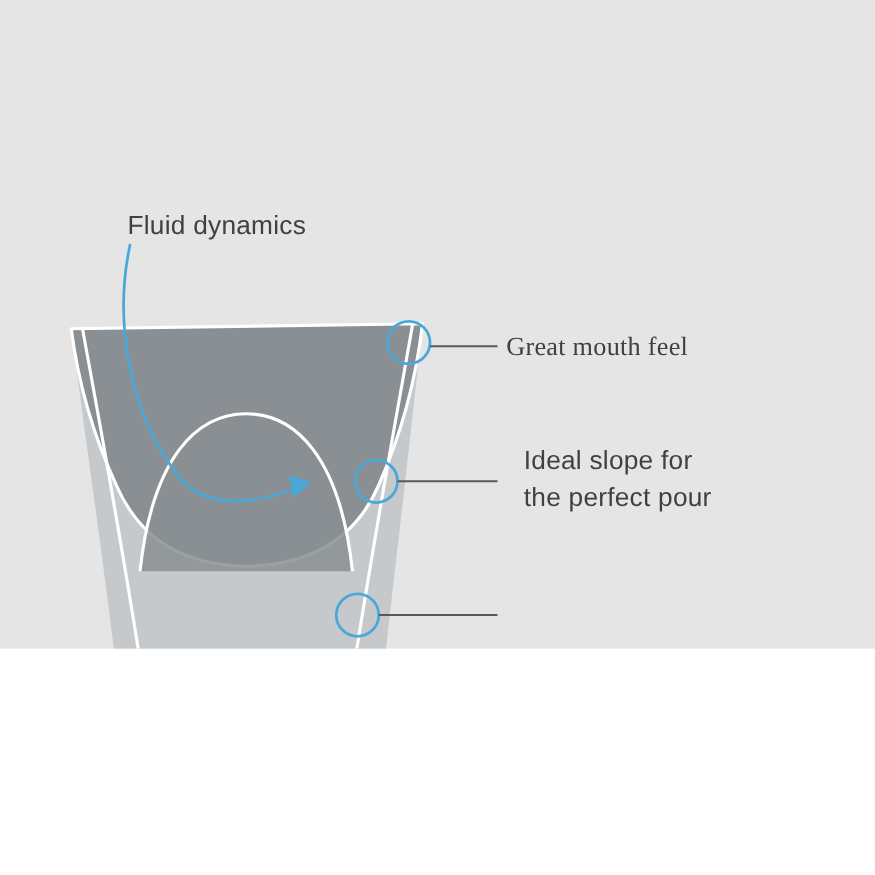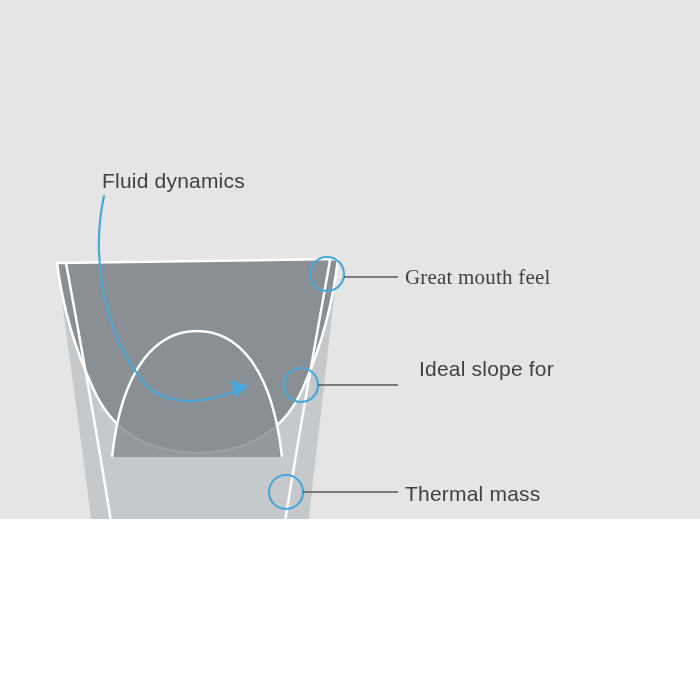--- a/index.html
+++ b/index.html
@@ -64,17 +64,17 @@
     <circle cx="286" cy="492" r="17" fill="none" stroke="#4AA8D9" stroke-width="2.2"></circle>
     <line x1="303" y1="492" x2="398" y2="492" stroke="#58585A" stroke-width="1.6"></line>
   </svg>
 
   <div class="label label-fluid">Fluid dynamics</div>
 
   <div class="label label-mouth">Great mouth feel</div>
 
   <div class="label label-slope">
     <div>Ideal slope for</div>
+    <div>the perfect pour</div>
   </div>
 
-  <div class="label label-thermal">Thermal mass</div>
 
 </div>
 
 </body></html>

